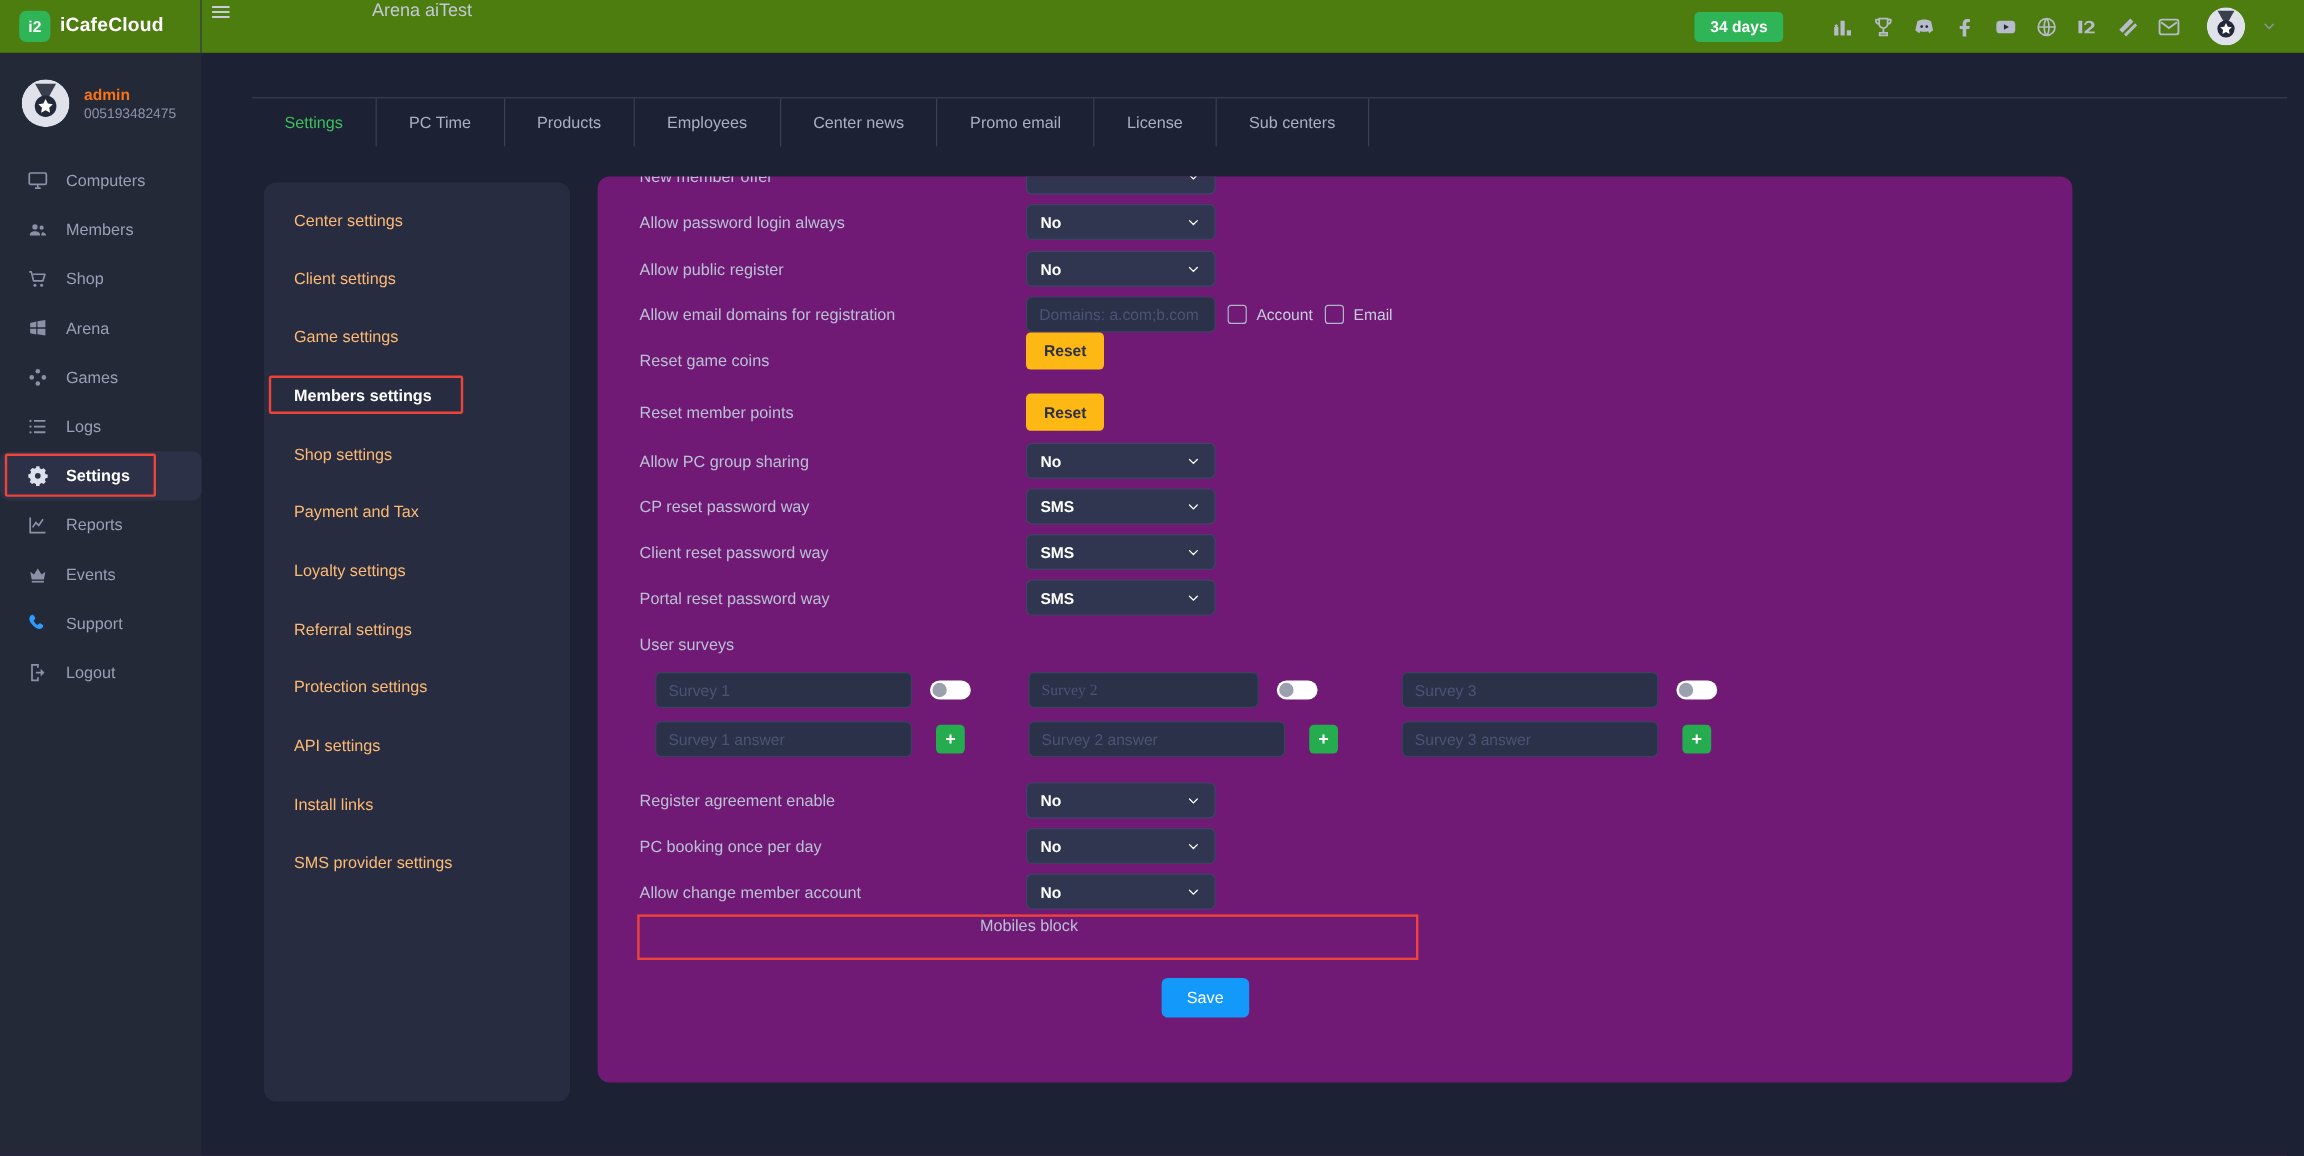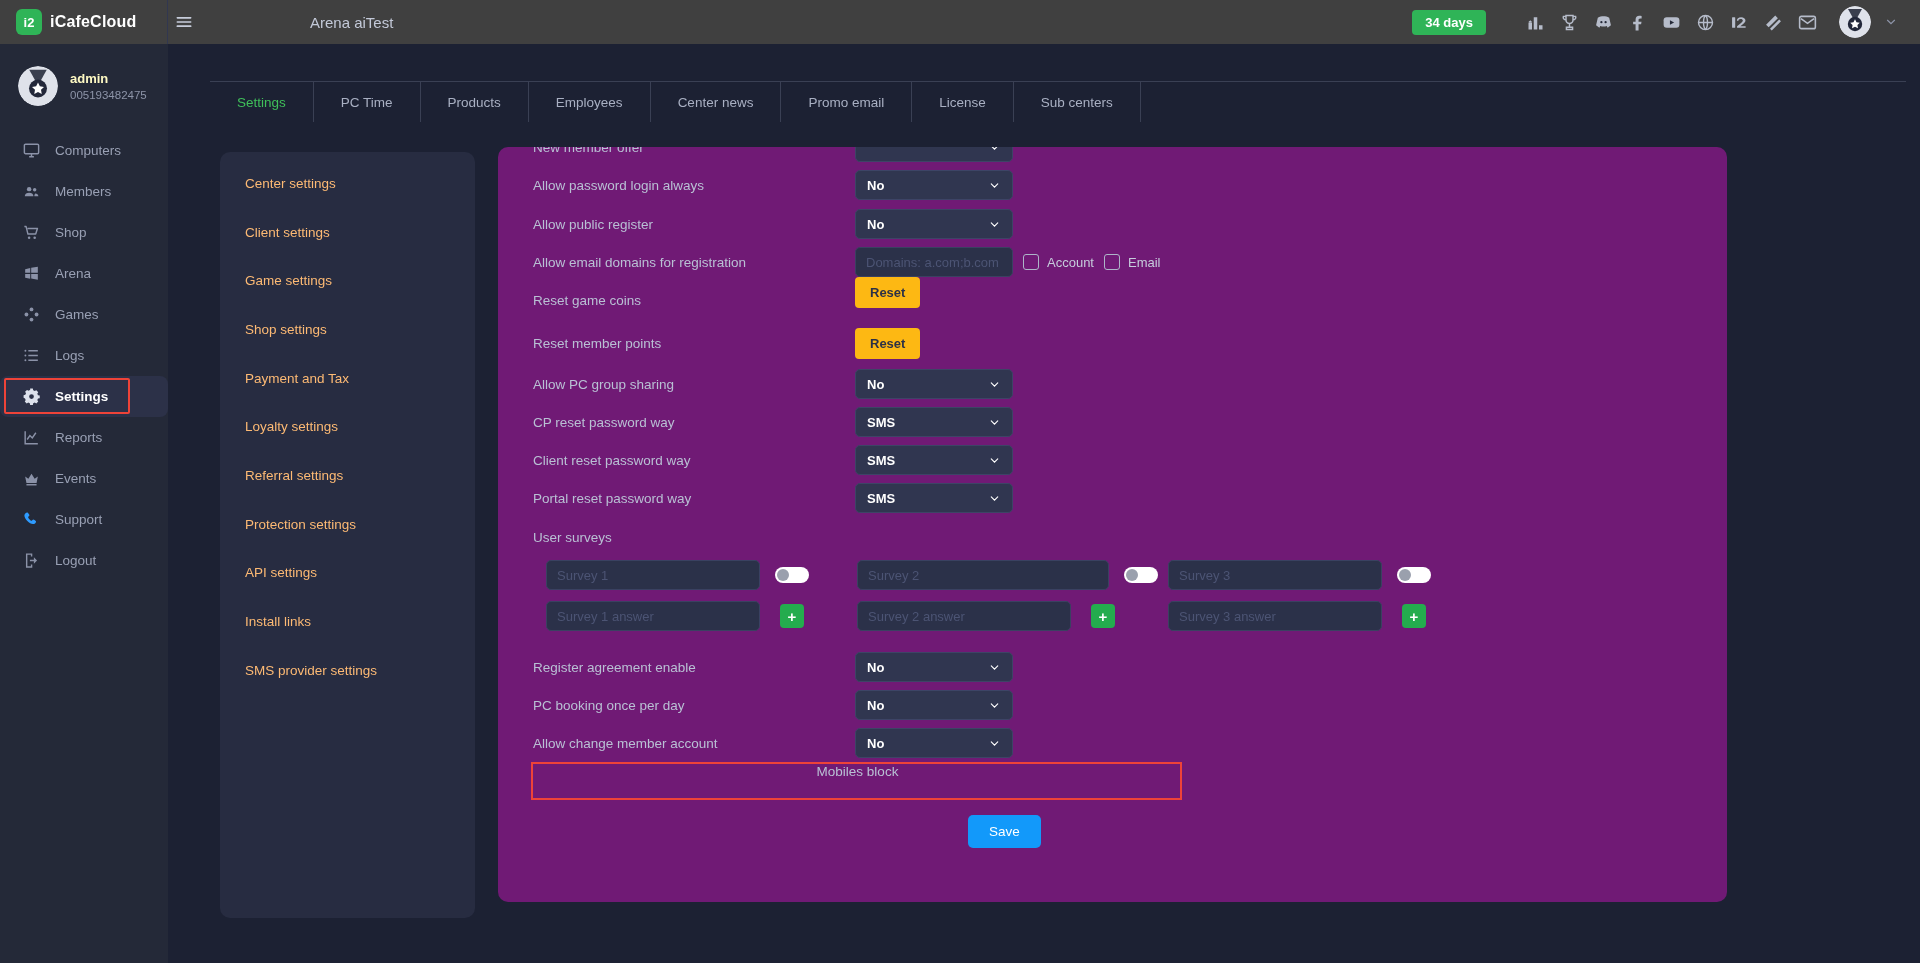--- a/index.html
+++ b/index.html
@@ -5,37 +5,37 @@
   * { box-sizing: border-box; }
   html,body { margin:0; padding:0; }
   body {
     width:1920px; height:963px; overflow:hidden; position:relative;
     background:#1c2133; color:#b9c0d4;
     font-family:"Liberation Sans", sans-serif;
   }
   svg { display:block; }
 
   
-  .topbar { position:absolute; top:0; left:0; right:0; height:44px; background:#404040; display:flex; align-items:center; z-index:6;gap:44px; }
+  .topbar { position:absolute; top:0; left:0; right:0; height:44px; background:#4d7c0f; display:flex; z-index:6;gap:44px; }
   .logo-area { width:168px; flex:0 0 168px; display:flex; align-items:center; gap:8px; padding-left:16px; border-right:1px solid #313750; height:100%; }
   .logo-mark { width:26px; height:26px; background:#2fb457; border-radius:6px; color:#fff; display:flex; align-items:center; justify-content:center; font-weight:bold; font-size:13px; }
   .logo-text { color:#fff; font-size:16px; font-weight:bold; letter-spacing:.2px; white-space:nowrap; }
   .hamburger { margin-left:-38px; width:20px; height:20px; color:#c7cddb; cursor:pointer; }
   .topbar-title { margin-left:72px; color:#c3c9d8; font-size:15px; }
   .topbar-right { margin-left:auto; display:flex; align-items:center; gap:13px; padding-right:22px; }
   .days-badge { background:#2fb457; color:#fff; font-size:13px; font-weight:bold; padding:5px 13px; border-radius:4px; margin-right:26px; cursor:pointer; }
   .tb-icon { width:21px; height:21px; color:#b6bcca; cursor:pointer; }
   .avatar { width:32px; height:32px; border-radius:50%; overflow:hidden; cursor:pointer; margin-left:8px; }
   .chev { width:14px; height:14px; color:#8d94a8; cursor:pointer; }
 
   
   .sidebar { position:absolute; top:44px; left:0; bottom:0; width:168px; background:#242938; z-index:5; }
   .user { display:flex; gap:12px; padding:22px 0 0 18px; align-items:center; }
   .user-avatar { width:40px; height:40px; border-radius:50%; overflow:hidden; }
-  .user-name { color:#fef9c3; font-weight:bold; font-size:13px; }
+  .user-name { color:#f97316; font-weight:bold; font-size:13px; }
   .user-id { color:#8d94a8; font-size:11.5px; margin-top:3px; }
   .nav { margin-top:24px; display:flex; flex-direction:column; }
   .nav-item { height:41px; display:flex; align-items:center; gap:14px; padding-left:22px; color:#99a0b4; font-size:13.5px; position:relative; cursor:pointer; }
   .nav-item .icon { width:19px; height:19px; color:#8b92a8; flex:0 0 19px; }
   .nav-item.active { background:#2c3148; border-radius:8px; color:#fff; font-weight:bold; }
   .nav-item.active .icon { color:#dde1ec; }
   .ann-box { position:absolute; border:2px solid #ee4338; border-radius:2px; pointer-events:none; z-index:4; }
   .nav-item .ann-box { left:4px; top:2px; width:126px; height:36px; }
 
   
@@ -292,20 +292,24 @@
   <div class="menu-card" id="settings-menu">
       <div class="menu-item">
         <span>Center settings</span>
       </div>
       <div class="menu-item">
         <span>Client settings</span>
       </div>
       <div class="menu-item">
         <span>Game settings</span>
       </div>
+      <div class="menu-item active">
+        <span>Members settings</span>
+        <span class="ann-box"></span>
+      </div>
       <div class="menu-item">
         <span>Shop settings</span>
       </div>
       <div class="menu-item">
         <span>Payment and Tax</span>
       </div>
       <div class="menu-item">
         <span>Loyalty settings</span>
       </div>
       <div class="menu-item">
@@ -427,21 +431,21 @@
           <div class="flabel">User surveys</div>
         </div>
         <div class="frow" style="top: 409px; padding-left: 13px;">
           <span class="survey-col">
             <input class="finput" type="text" placeholder="Survey 1" style="width: 214px;">
             <span class="toggle">
               <span class="knob"></span>
             </span>
           </span>
           <span class="survey-col">
-            <input class="finput" type="text" placeholder="Survey 2" style="width: 252px;">
+            <input class="finput" type="text" placeholder="Survey 2" style="width: 192px; font-family: Liberation Serif, serif;">
             <span class="toggle">
               <span class="knob"></span>
             </span>
           </span>
           <span class="survey-col">
             <input class="finput" type="text" placeholder="Survey 3" style="width: 214px;">
             <span class="toggle">
               <span class="knob"></span>
             </span>
           </span>

